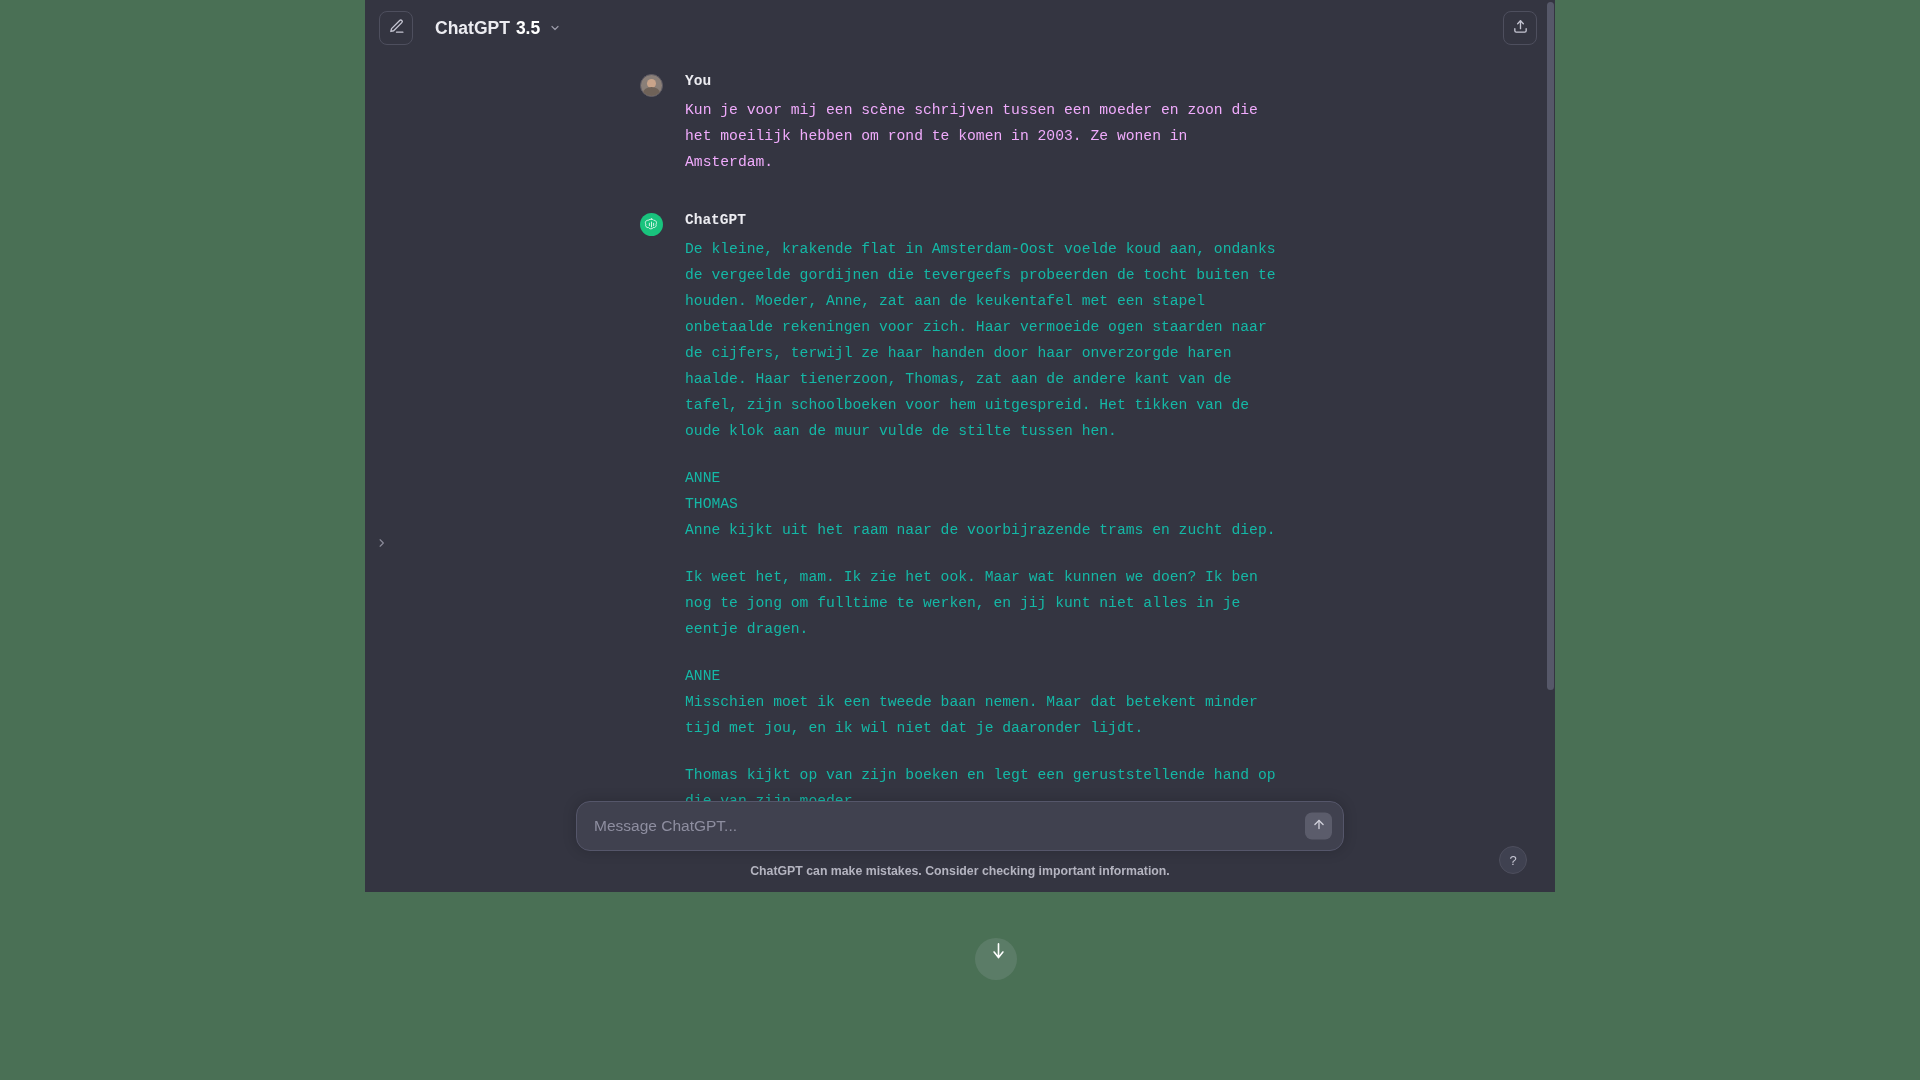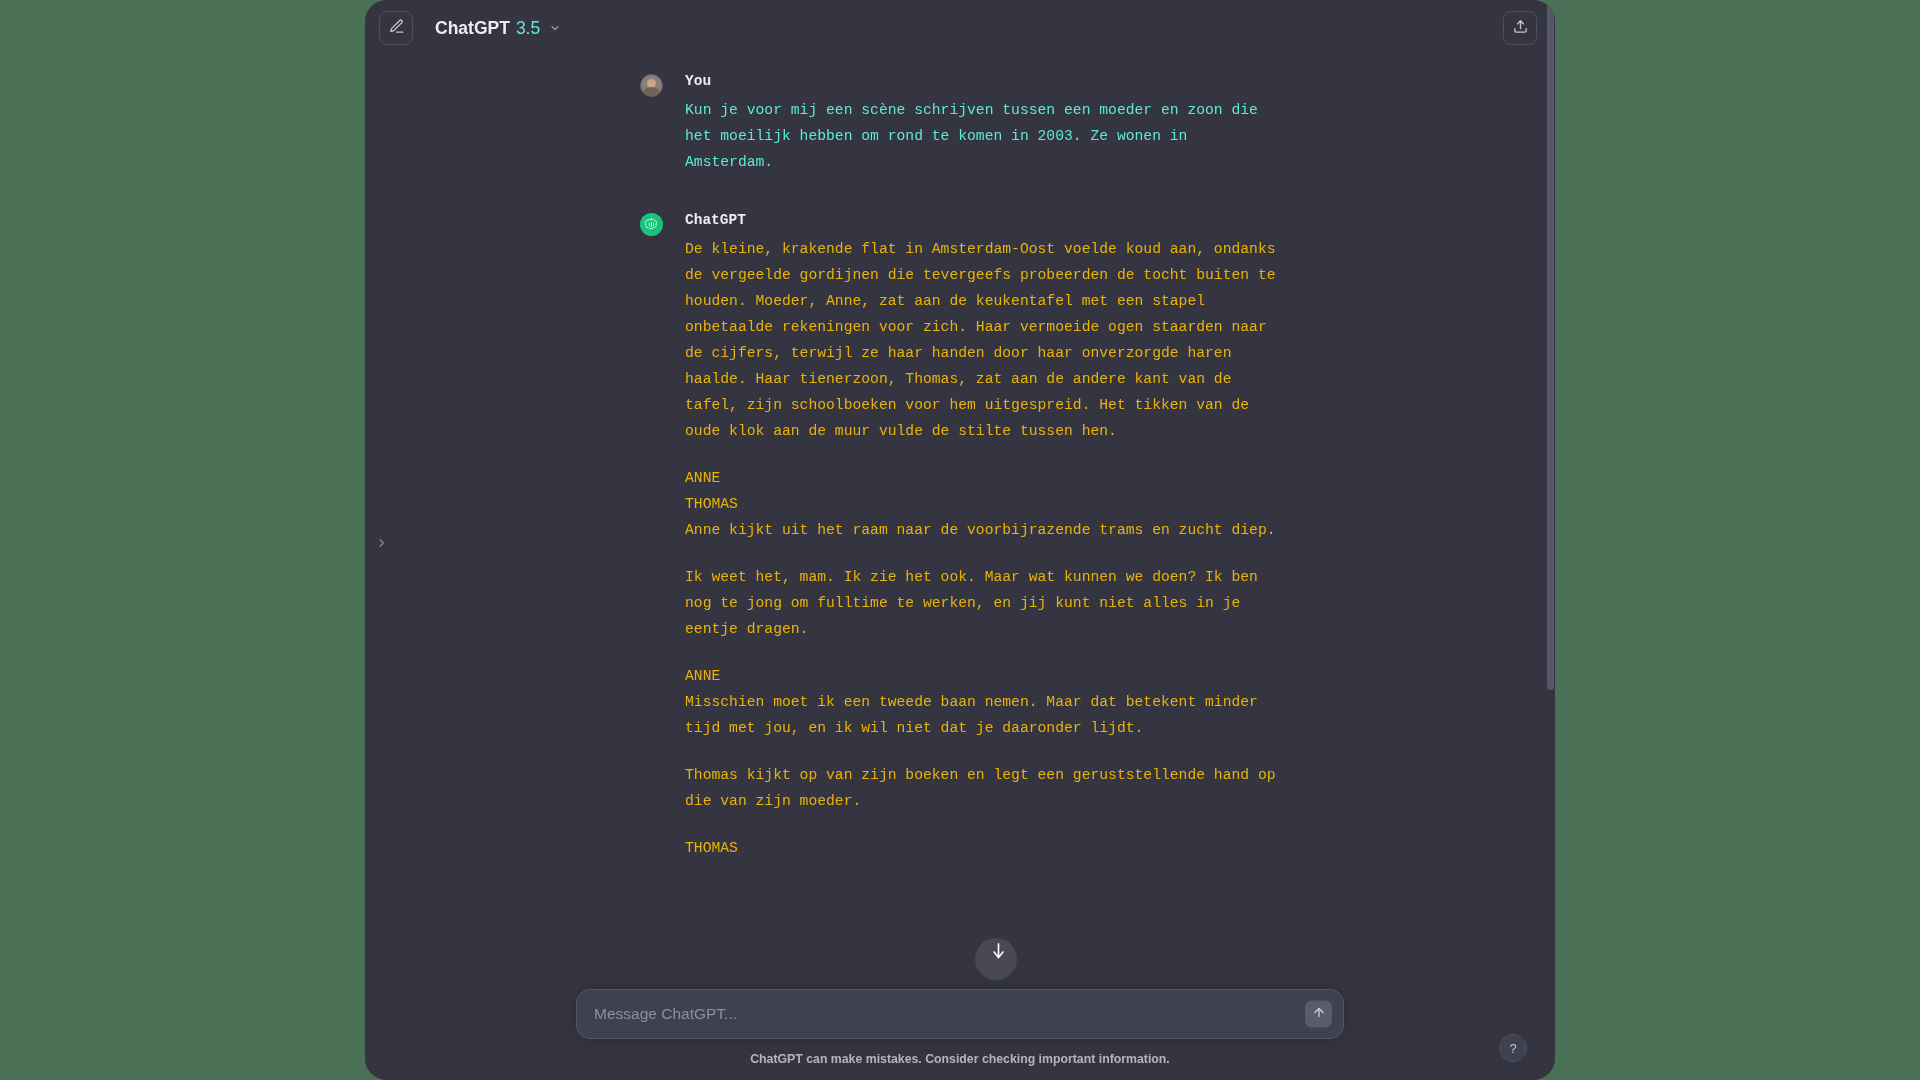--- a/index.html
+++ b/index.html
@@ -18,24 +18,23 @@
     height: 1080px;
     background: #4a7055;
   }
 
   
   .chat-window {
     position: absolute;
     left: 365px;
     top: 0;
     width: 1190px;
-    height: 1080px;
+    height: 892px;
     background: #343541;
     overflow: hidden;
-    border-radius: 22px;
   }
 
   
   .topbar {
     position: absolute;
     left: 0; top: 0;
     width: 1190px;
     height: 56px;
     display: flex;
     align-items: center;
@@ -60,22 +59,22 @@
     margin-left: 22px;
     font-size: 17.5px;
     color: #ececf1;
     display: flex;
     align-items: baseline;
     gap: 6px;
     cursor: pointer;
     font-weight: 700;
   }
   .model-label .ver {
-    font-weight: 400;
-    color: #5eead4;
+    font-weight: 700;
+    color: #ffffff;
   }
   .chev {
     margin-left: 3px;
     align-self: center;
   }
 
   .topbar-spacer { flex: 1; }
 
   .share-btn {
     width: 34px;
@@ -158,23 +157,23 @@
     font-size: 14.5px;
     font-weight: 700;
     color: #ececf1;
     margin-bottom: 6px;
     line-height: 1.3;
   }
 
   .msg-text {
     font-size: 14.7px;
     line-height: 26px;
-    color: #eab308;
-  }
-  .msg-text.user { color: #5eead4; }
+    color: #14b8a6;
+  }
+  .msg-text.user { color: #f0abfc; }
 
   .msg-text p { margin-bottom: 21px; }
   .msg-text p:last-child { margin-bottom: 0; }
   .msg-text p.tight { margin-bottom: 0; }
 
   
   .composer-wrap {
     position: absolute;
     left: 0;
     bottom: 0;

